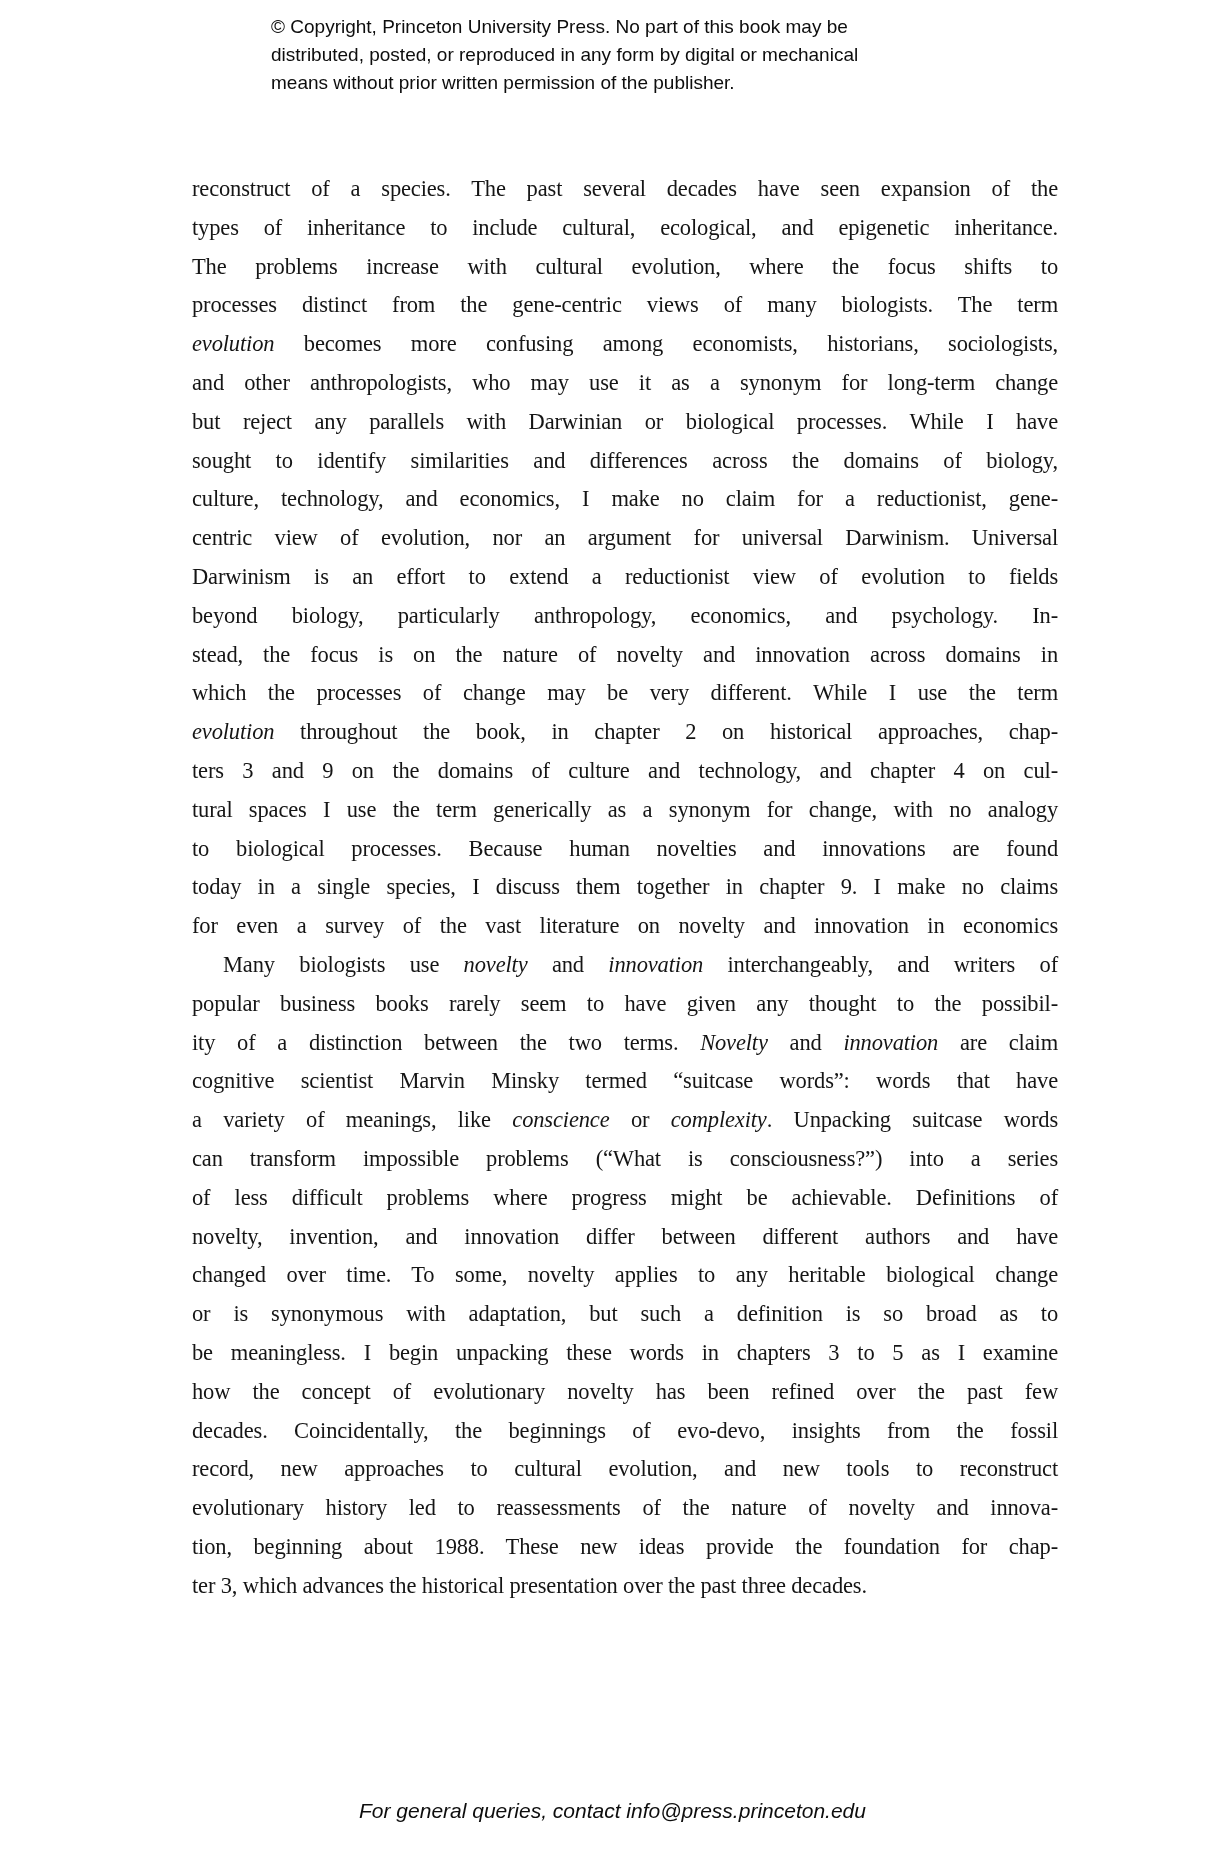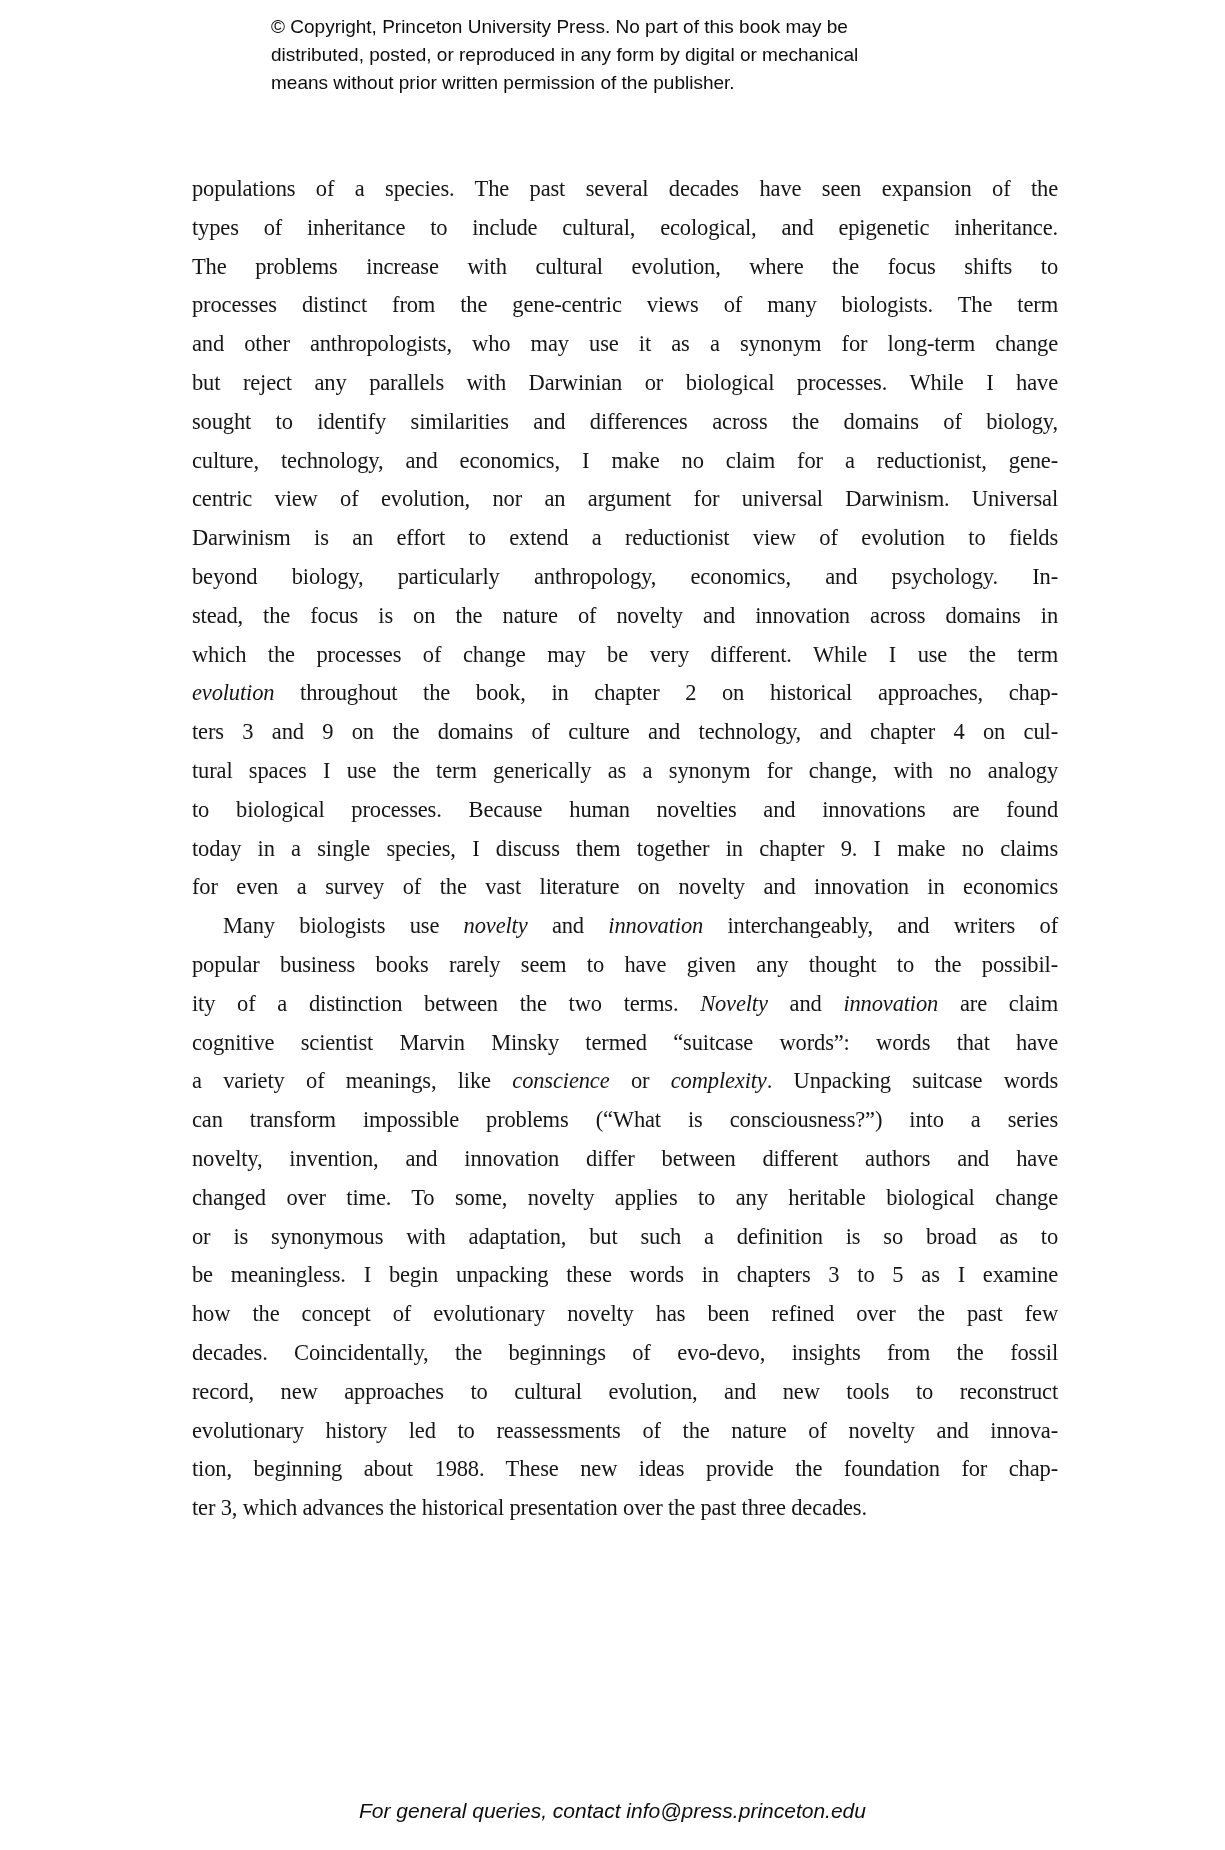--- a/index.html
+++ b/index.html
@@ -89,24 +89,25 @@
 <div class="page">
 
   <header class="copyright">
     <div class="copyright-line">© Copyright, Princeton University Press. No part of this book may be</div>
     <div class="copyright-line">distributed, posted, or reproduced in any form by digital or mechanical</div>
     <div class="copyright-line">means without prior written permission of the publisher.</div>
   </header>
 
 
   <main class="body-text" id="body-text">
-      <div class="line"><span>populations of a species. The past several decades have seen expansion of the</span></div>
+      <div class="line"><span>reconstruct of a species. The past several decades have seen expansion of the</span></div>
       <div class="line"><span>types of inheritance to include cultural, ecological, and epigenetic inheritance.</span></div>
       <div class="line"><span>The problems increase with cultural evolution, where the focus shifts to</span></div>
       <div class="line"><span>processes distinct from the gene-centric views of many biologists. The term</span></div>
+      <div class="line"><span class="it">evolution</span><span> becomes more confusing among economists, historians, sociologists,</span></div>
       <div class="line"><span>and other anthropologists, who may use it as a synonym for long-term change</span></div>
       <div class="line"><span>but reject any parallels with Darwinian or biological processes. While I have</span></div>
       <div class="line"><span>sought to identify similarities and differences across the domains of biology,</span></div>
       <div class="line"><span>culture, technology, and economics, I make no claim for a reductionist, gene-</span></div>
       <div class="line"><span>centric view of evolution, nor an argument for universal Darwinism. Universal</span></div>
       <div class="line"><span>Darwinism is an effort to extend a reductionist view of evolution to fields</span></div>
       <div class="line"><span>beyond biology, particularly anthropology, economics, and psychology. In-</span></div>
       <div class="line"><span>stead, the focus is on the nature of novelty and innovation across domains in</span></div>
       <div class="line"><span>which the processes of change may be very different. While I use the term</span></div>
       <div class="line"><span class="it">evolution</span><span> throughout the book, in chapter 2 on historical approaches, chap-</span></div>
@@ -114,20 +115,21 @@
       <div class="line"><span>tural spaces I use the term generically as a synonym for change, with no analogy</span></div>
       <div class="line"><span>to biological processes. Because human novelties and innovations are found</span></div>
       <div class="line"><span>today in a single species, I discuss them together in chapter 9. I make no claims</span></div>
       <div class="line"><span>for even a survey of the vast literature on novelty and innovation in economics</span></div>
       <div class="line ind"><span>Many biologists use </span><span class="it">novelty</span><span> and </span><span class="it">innovation</span><span> interchangeably, and writers of</span></div>
       <div class="line"><span>popular business books rarely seem to have given any thought to the possibil-</span></div>
       <div class="line"><span>ity of a distinction between the two terms. </span><span class="it">Novelty</span><span> and </span><span class="it">innovation</span><span> are claim</span></div>
       <div class="line"><span>cognitive scientist Marvin Minsky termed “suitcase words”: words that have</span></div>
       <div class="line"><span>a variety of meanings, like </span><span class="it">conscience</span><span> or </span><span class="it">complexity</span><span>. Unpacking suitcase words</span></div>
       <div class="line"><span>can transform impossible problems (“What is consciousness?”) into a series</span></div>
+      <div class="line"><span>of less difficult problems where progress might be achievable. Definitions of</span></div>
       <div class="line"><span>novelty, invention, and innovation differ between different authors and have</span></div>
       <div class="line"><span>changed over time. To some, novelty applies to any heritable biological change</span></div>
       <div class="line"><span>or is synonymous with adaptation, but such a definition is so broad as to</span></div>
       <div class="line"><span>be meaningless. I begin unpacking these words in chapters 3 to 5 as I examine</span></div>
       <div class="line"><span>how the concept of evolutionary novelty has been refined over the past few</span></div>
       <div class="line"><span>decades. Coincidentally, the beginnings of evo-devo, insights from the fossil</span></div>
       <div class="line"><span>record, new approaches to cultural evolution, and new tools to reconstruct</span></div>
       <div class="line"><span>evolutionary history led to reassessments of the nature of novelty and innova-</span></div>
       <div class="line"><span>tion, beginning about 1988. These new ideas provide the foundation for chap-</span></div>
       <div class="line pe"><span>ter 3, which advances the historical presentation over the past three decades.</span></div>

